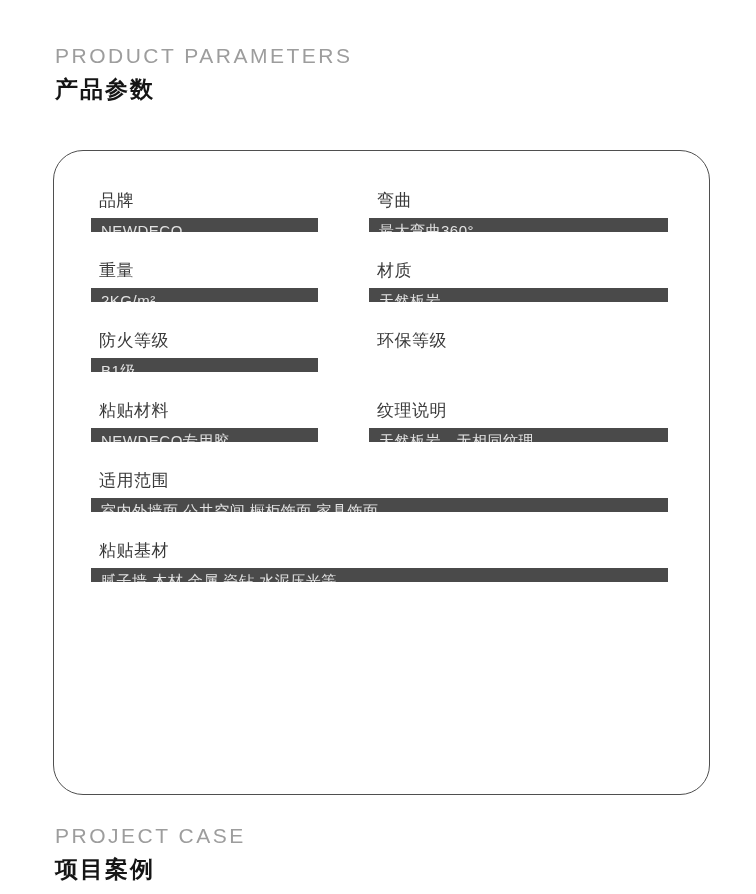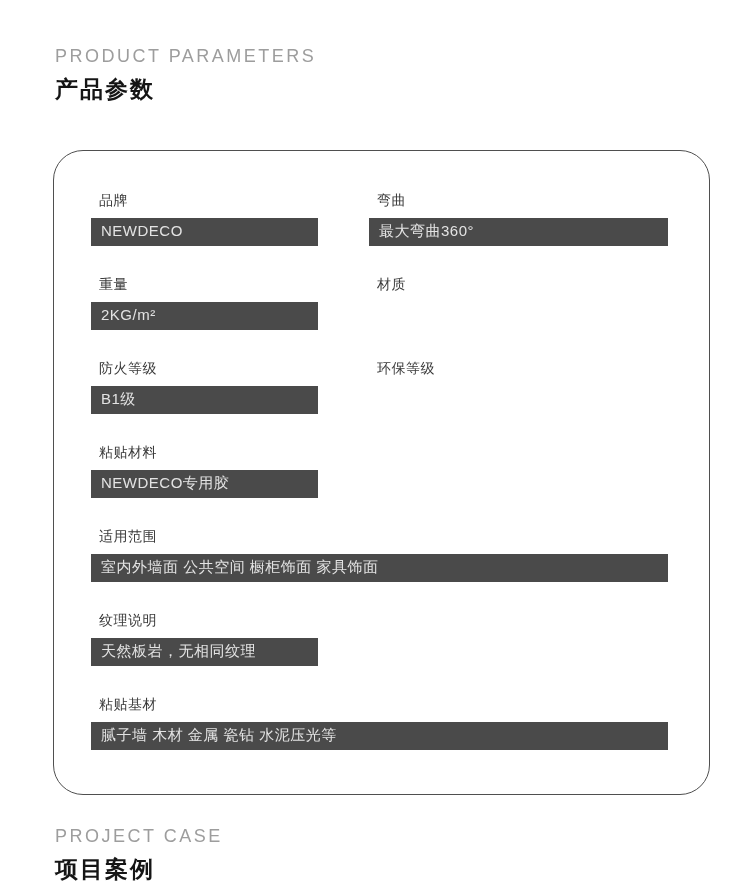--- a/index.html
+++ b/index.html
@@ -15,21 +15,21 @@
   body{
     width:756px;height:894px;
     background:var(--page-bg);
     font-family:"Liberation Sans","DejaVu Sans",sans-serif;
     overflow:hidden;
     -webkit-font-smoothing:antialiased;
   }
   .section-heading{margin-left:55px;}
   .section-heading.first{padding-top:44px;}
   .title-en{
-    font-size:18px;line-height:24px;
+    font-size:21px;line-height:24px;
     letter-spacing:2.5px;
     color:var(--title-en-color);
   }
   .title-cn{
     font-size:23px;line-height:26px;
     font-weight:700;letter-spacing:2px;
     color:var(--title-cn-color);
     margin-top:8px;
   }
   .param-panel{
@@ -42,30 +42,29 @@
     background:var(--page-bg);
   }
   .param-grid{
     display:grid;
     grid-template-columns:227px 299px;
     column-gap:51px;
   }
   .field{margin-bottom:29px;}
   .field.full{grid-column:1 / -1;}
   .field-label{
-    font-size:14px;line-height:20px;
+    font-size:17px;line-height:20px;
     color:var(--label-text);
     letter-spacing:0.5px;
     padding-left:8px;
     margin-bottom:7px;
-    font-family:Liberation Mono, monospace;
   }
   .field-bar{
     box-sizing:border-box;
-    height:28px;line-height:26px;
+    height:14px;line-height:26px;
     background:var(--bar-background);
     color:var(--bar-text);
     font-size:15px;
     letter-spacing:0.5px;
     padding-left:10px;
     white-space:nowrap;
     overflow:hidden;
   }
   .project-heading{margin-top:29px;}
 </style>
@@ -92,45 +91,46 @@
   </div>
 
   <div class="field">
     <div class="field-label">重量</div>
     <div class="field-bar">2KG/m²</div>
   </div>
 
 
   <div class="field">
     <div class="field-label">材质</div>
+    <div class="field-bar">天然板岩</div>
   </div>
 
 
   <div class="field">
     <div class="field-label">防火等级</div>
     <div class="field-bar">B1级</div>
   </div>
 
   <div class="field">
     <div class="field-label">环保等级</div>
   </div>
 
   <div class="field">
     <div class="field-label">粘贴材料</div>
     <div class="field-bar">NEWDECO专用胶</div>
   </div>
 
+  <div class="field">
+    <div class="field-label">纹理说明</div>
+    <div class="field-bar">天然板岩，无相同纹理</div>
+  </div>
+
   <div class="field full">
     <div class="field-label">适用范围</div>
     <div class="field-bar">室内外墙面 公共空间 橱柜饰面 家具饰面</div>
-  </div>
-
-  <div class="field">
-    <div class="field-label">纹理说明</div>
-    <div class="field-bar">天然板岩，无相同纹理</div>
   </div>
 
   <div class="field full">
     <div class="field-label">粘贴基材</div>
     <div class="field-bar">腻子墙 木材 金属 瓷钻 水泥压光等</div>
   </div>
 </div>
   </section>
 
   <header class="section-heading project-heading">

